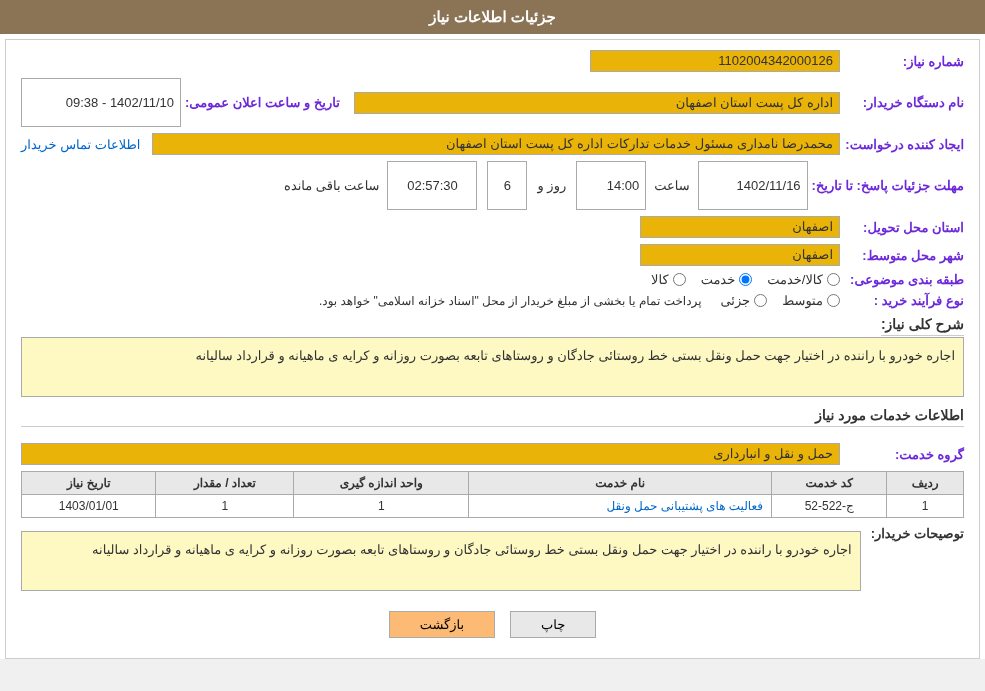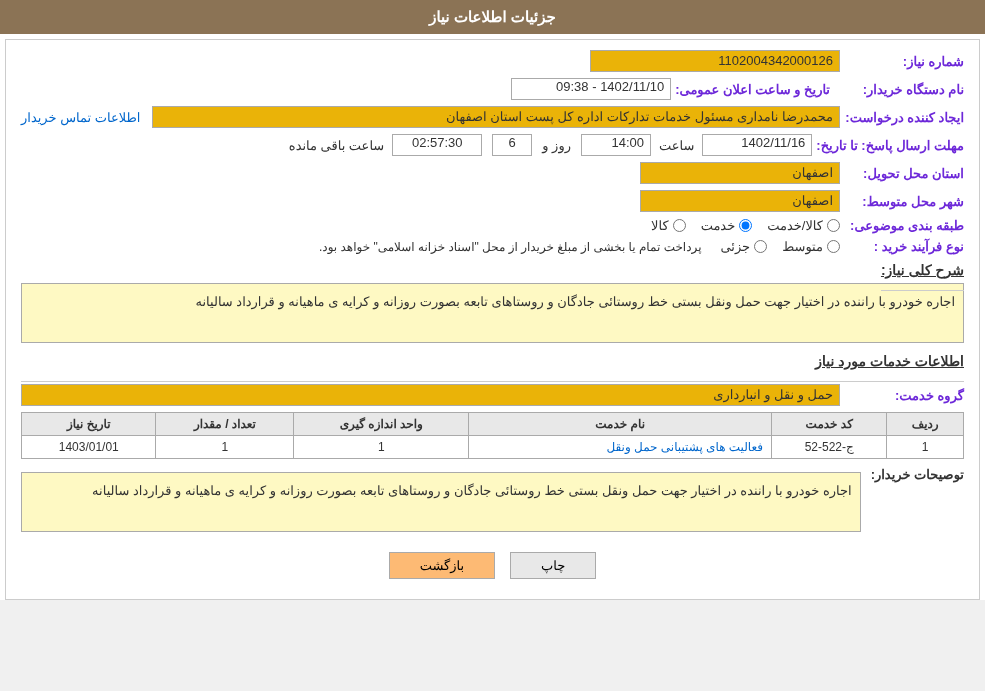--- a/index.html
+++ b/index.html
@@ -44,36 +44,35 @@
     .value-box {
       border: 1px solid #aaa;
       background: #eab308;
       padding: 2px 6px;
       min-height: 22px;
       flex: 1;
     }
     .value-box-fixed {
       border: 1px solid #aaa;
       background: #fff;
-      padding: 0 6px;
+      padding: 16px 6px;
       min-height: 22px;
     }
     .blue-link {
       color: #0066cc;
       text-decoration: none;
       cursor: pointer;
     }
     .section-title {
       font-size: 14px;
       font-weight: bold;
       color: #333;
-      margin: 10px 0 2px 0;
+      margin: 10px 0 16px 0;
       border-bottom: 1px solid #ccc;
-      padding-bottom: 12px;
-      text-decoration: underline;
+      padding-bottom: 3px;
     }
     .table-container {
       width: 100%;
       border-collapse: collapse;
       margin-top: 5px;
       font-size: 12px;
     }
     .table-container th {
       background: #e8e8e8;
       border: 1px solid #aaa;
@@ -150,32 +149,33 @@
 
   <div class="content">
 
     <div class="row">
       <span class="label">شماره نیاز:</span>
       <div class="value-box" style="max-width:250px;">1102004342000126</div>
     </div>
 
     <div class="row">
       <span class="label">نام دستگاه خریدار:</span>
+      <div class="value-box">اداره کل پست استان اصفهان</div>
       <span class="label" style="min-width:auto; margin-right:10px;">تاریخ و ساعت اعلان عمومی:</span>
       <div class="value-box-fixed" style="min-width:160px;">1402/11/10 - 09:38</div>
     </div>
 
     <div class="row">
       <span class="label">ایجاد کننده درخواست:</span>
       <div class="value-box">محمدرضا نامداری مسئول خدمات تدارکات اداره کل پست استان اصفهان</div>
       <span class="blue-link" style="margin-right:8px; white-space:nowrap;">اطلاعات تماس خریدار</span>
     </div>
 
     <div class="row">
-      <span class="label">مهلت ارسال پاسخ: تا تاریخ:</span>
+      <span class="label">مهلت جزئیات پاسخ: تا تاریخ:</span>
       <div class="value-box-fixed" style="min-width:110px;">1402/11/16</div>
       <span style="margin: 0 4px;">ساعت</span>
       <div class="value-box-fixed" style="min-width:70px;">14:00</div>
       <span style="margin: 0 6px;">روز و</span>
       <div class="value-box-fixed" style="min-width:40px; text-align:center;">6</div>
       <div class="value-box-fixed" style="min-width:90px; text-align:center; margin-right:6px;">02:57:30</div>
       <span style="margin-right:4px;">ساعت باقی مانده</span>
     </div>
 
     <div class="row">

